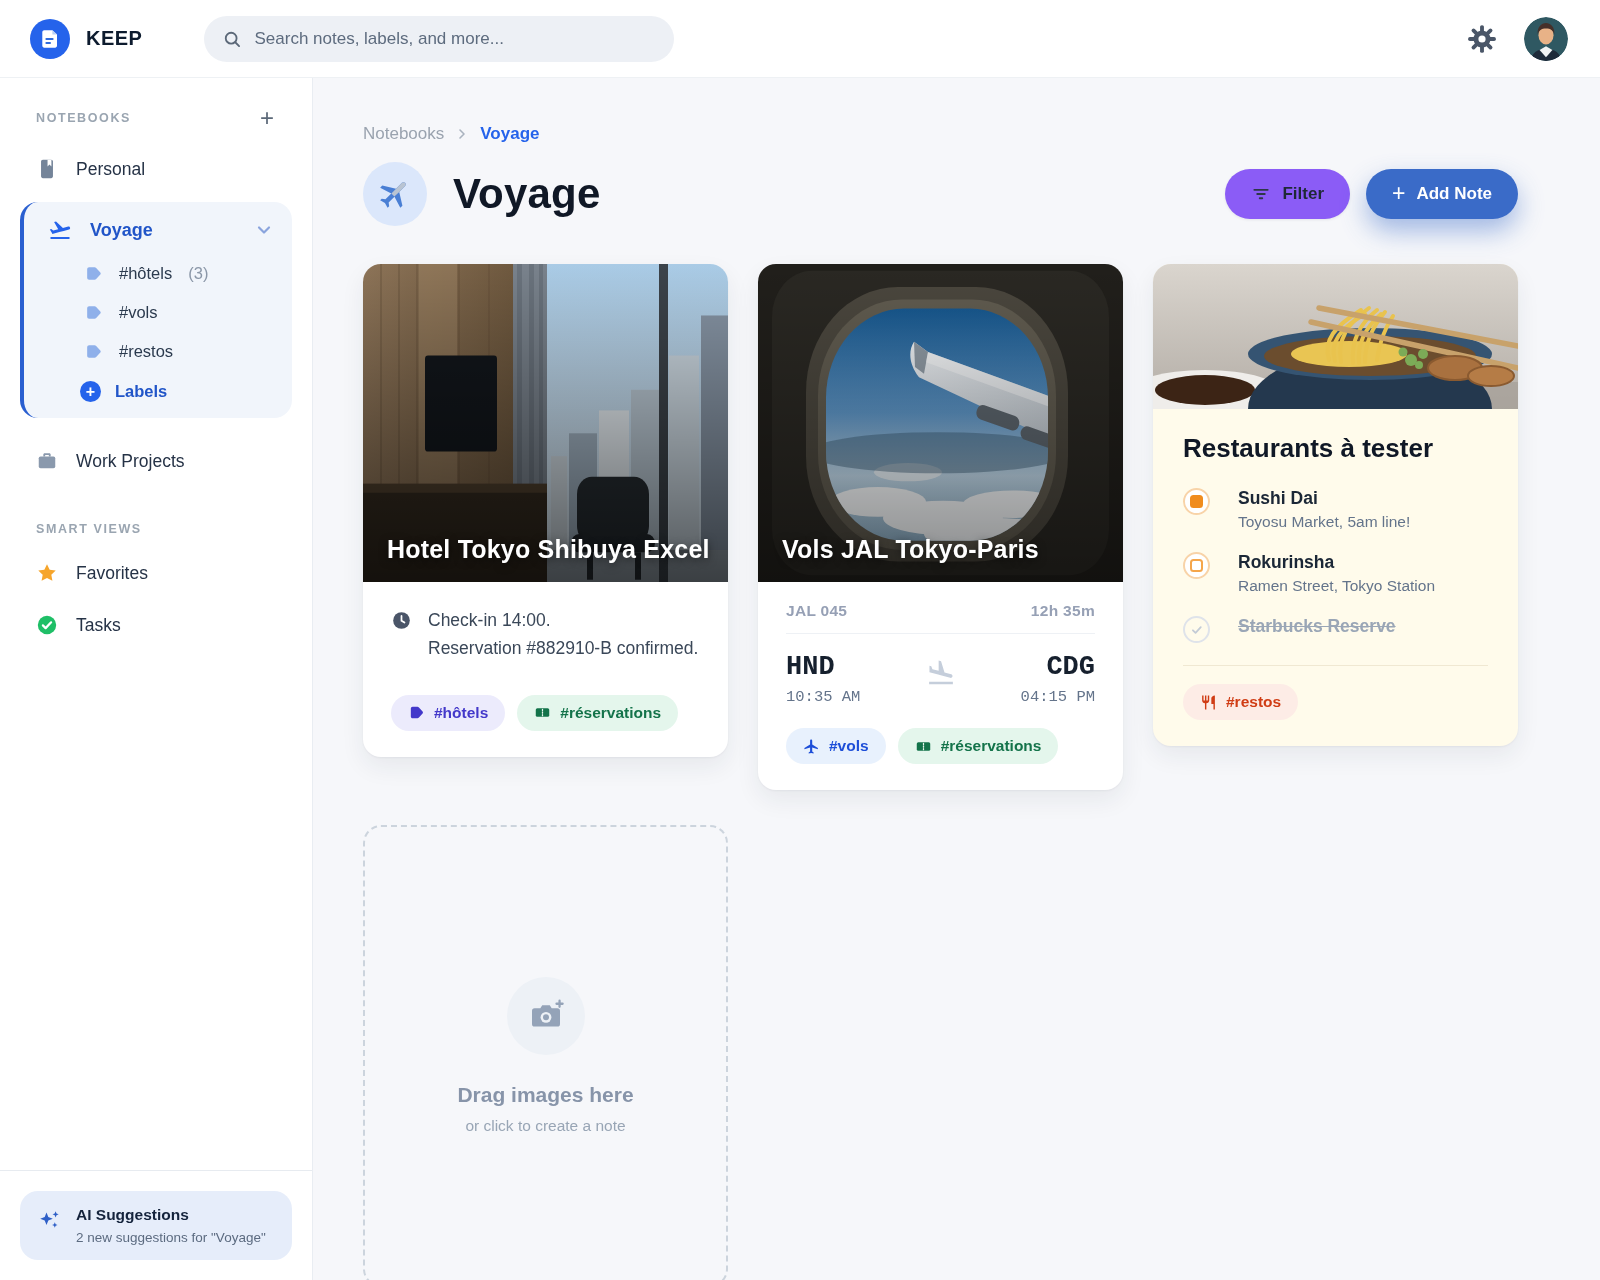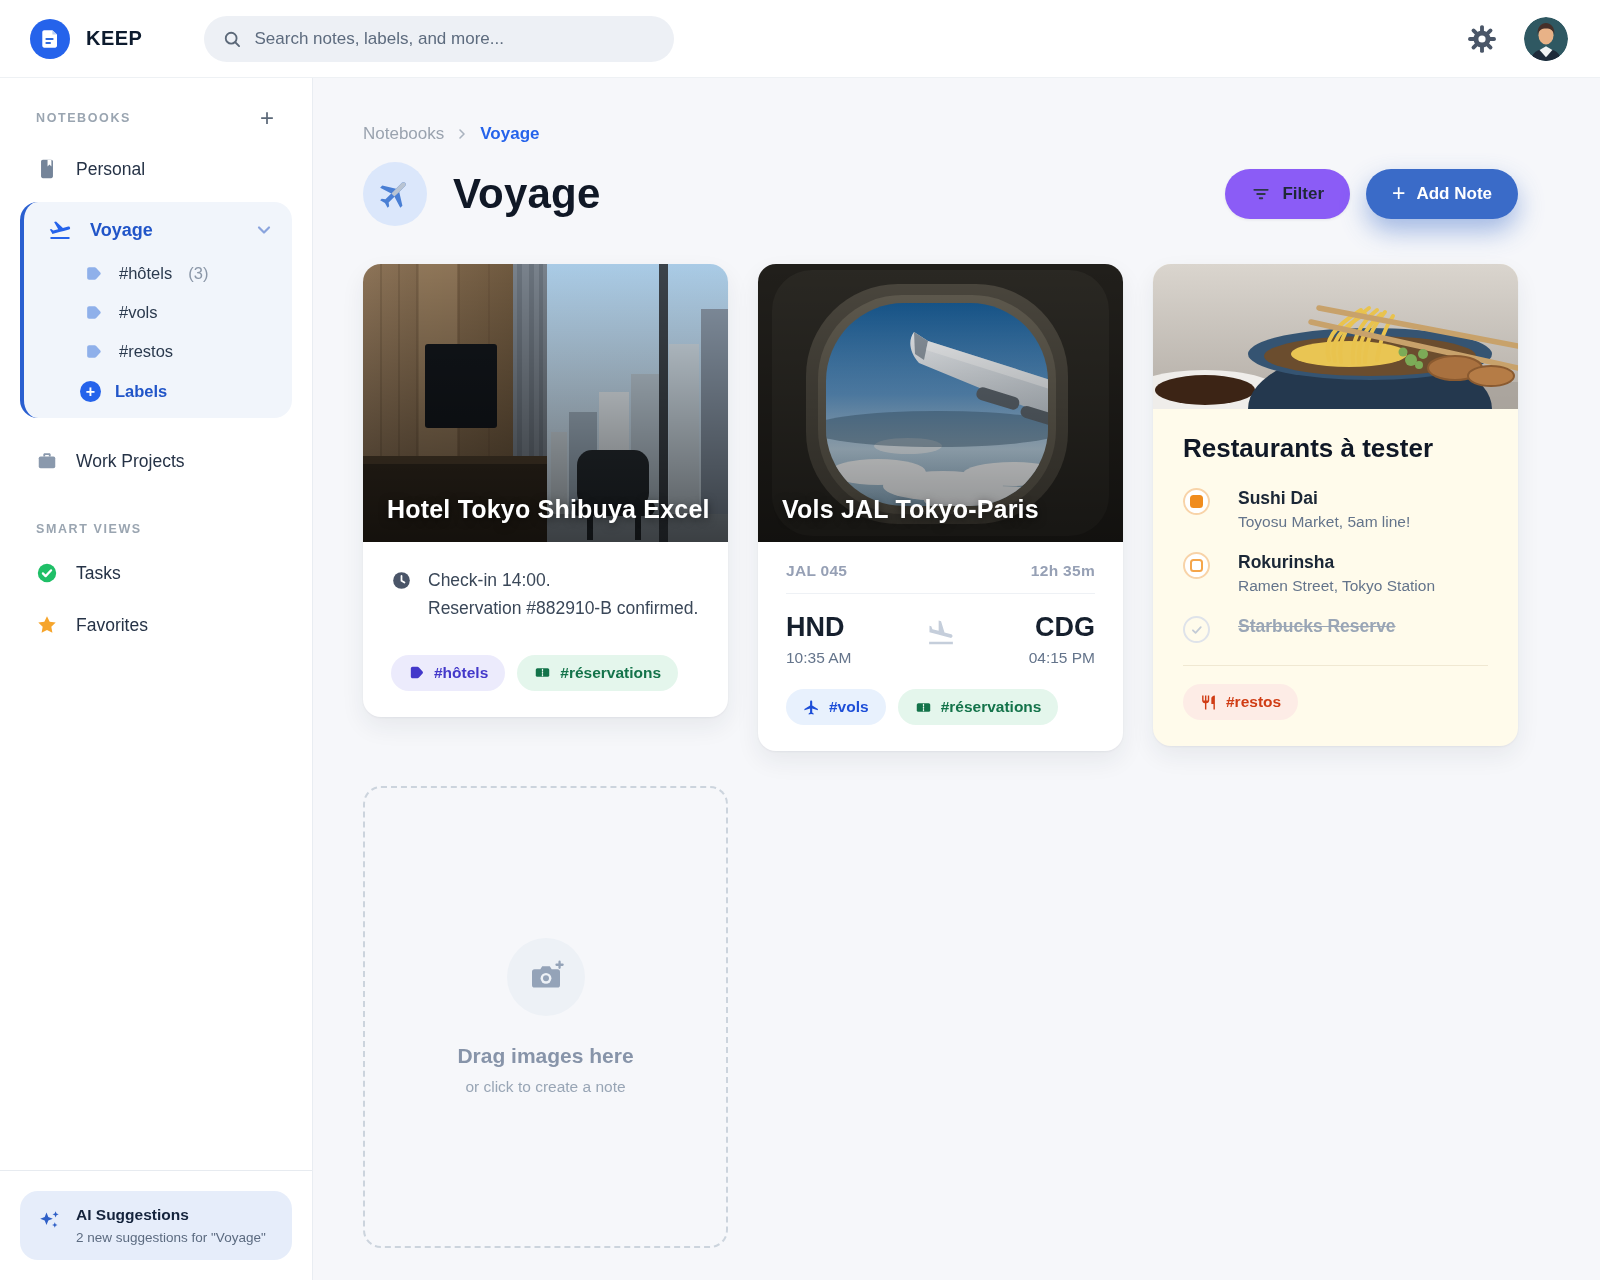--- a/index.html
+++ b/index.html
@@ -80,21 +80,21 @@
          padding:0 26px; font-size:17px; font-weight:700; cursor:pointer; border:none; font-family:inherit; }
   .btn-filter { background:#8b5cf6; color:#1f2937; box-shadow:0 1px 3px rgba(16,24,40,.08); }
   .btn-filter svg { width:20px; height:20px; }
   .btn-add { background:#3a6bc8; color:#ffffff; box-shadow:0 12px 26px rgba(58,107,200,.45); }
   .btn-add .plus { font-size:23px; font-weight:400; line-height:0; margin-top:-2px; }
 
   .cards-grid { margin-top:38px; display:grid; grid-template-columns:repeat(3,365px);
                 gap:35px 30px; align-items:start; }
   .card { background:#ffffff; border-radius:18px; overflow:hidden;
           box-shadow:0 10px 25px rgba(30,41,59,.07), 0 1px 2px rgba(30,41,59,.05); }
-  .card-img { position:relative; height:278px; }
+  .card-img { position:relative; height:318px; }
   .card-img svg.art { position:absolute; inset:0; width:100%; height:100%; display:block; }
   .img-title { position:absolute; left:24px; bottom:18px; color:#ffffff; font-size:25px;
                font-weight:800; text-shadow:0 2px 8px rgba(0,0,0,.55); letter-spacing:.2px; }
 
   .card-body { padding:24px 28px 26px 28px; }
   .info-row { display:flex; gap:16px; }
   .info-row .ico { width:21px; height:21px; margin-top:4px; flex:0 0 auto; }
   .info-text { font-size:17.5px; color:#3a4758; line-height:1.62; }
   .tags { display:flex; gap:12px; margin-top:32px; }
   .chip { display:inline-flex; align-items:center; gap:9px; height:36px; padding:0 17px;
@@ -104,21 +104,21 @@
   .chip-green  { background:#e4f6ec; color:#13734a; }
   .chip-blue   { background:#e8f1fd; color:#1d4ed8; }
   .chip-red    { background:#fdece6; color:#d03c14; }
 
   
   .flight-body { padding:20px 28px 26px 28px; }
   .flight-meta { display:flex; justify-content:space-between; font-size:15.5px; font-weight:700;
                  color:#96a0b5; letter-spacing:.3px; }
   .flight-hr { border:none; border-top:1.5px solid #eef1f5; margin:13px 0 18px 0; }
   .route { display:flex; align-items:flex-start; }
-  .route-col { width:110px; }
+  .route-col { width:110px;font-family:Liberation Mono, monospace; }
   .route-col.right { text-align:right; margin-left:auto; }
   .route-code { font-size:27px; font-weight:800; color:#16202e; }
   .route-time { font-size:15.5px; color:#64748b; margin-top:6px; }
   .route-mid { flex:1; display:flex; justify-content:center; padding-top:6px; }
   .route-mid svg { width:38px; height:30px; }
   .flight-body .tags { margin-top:22px; }
 
   
   .card-cream { background:#fffbeb; }
   .resto-img { position:relative; height:145px; }
@@ -277,34 +277,34 @@
         </span>
         <span>Work Projects</span>
       </div>
 
       <div class="section-row mt44">
         <div class="section-title">SMART VIEWS</div>
       </div>
 
       <div class="nav-item mt20">
         <span class="ico">
+          <svg viewBox="0 0 24 24" fill="#f6a52c">
+              <path d="M12 2.5l2.9 6 6.6.9-4.8 4.6 1.2 6.5L12 17.4l-5.9 3.1 1.2-6.5L2.5 9.4l6.6-.9z"></path>
+            </svg>
+        </span>
+        <span>Favorites</span>
+      </div>
+      <div class="nav-item mt20">
+        <span class="ico">
           <svg viewBox="0 0 24 24">
               <circle cx="12" cy="12" r="10" fill="#1fbf67"></circle>
             <path d="m7.5 12.4 3 3 6-6.3" fill="none" stroke="#ffffff" stroke-width="2.4" stroke-linecap="round" stroke-linejoin="round"></path>
           </svg>
         </span>
         <span>Tasks</span>
-      </div>
-      <div class="nav-item mt20">
-        <span class="ico">
-          <svg viewBox="0 0 24 24" fill="#f6a52c">
-              <path d="M12 2.5l2.9 6 6.6.9-4.8 4.6 1.2 6.5L12 17.4l-5.9 3.1 1.2-6.5L2.5 9.4l6.6-.9z"></path>
-            </svg>
-        </span>
-        <span>Favorites</span>
       </div>
 
       <div class="sidebar-flex"></div>
       <div class="sidebar-divider"></div>
       <div class="ai-card">
         <span class="ico">
           <svg viewBox="0 0 24 24" fill="#2e5fc7">
             <path d="M8.5 4.5 10.3 9l4.5 1.8-4.5 1.8-1.8 4.5-1.8-4.5-4.5-1.8L6.7 9z"></path>
             <path d="M17.6 3.2l.9 2.2 2.2.9-2.2.9-.9 2.2-.9-2.2-2.2-.9 2.2-.9z"></path>
             <path d="M16.8 14.3l.8 1.9 1.9.8-1.9.8-.8 1.9-.8-1.9-1.9-.8 1.9-.8z"></path>

